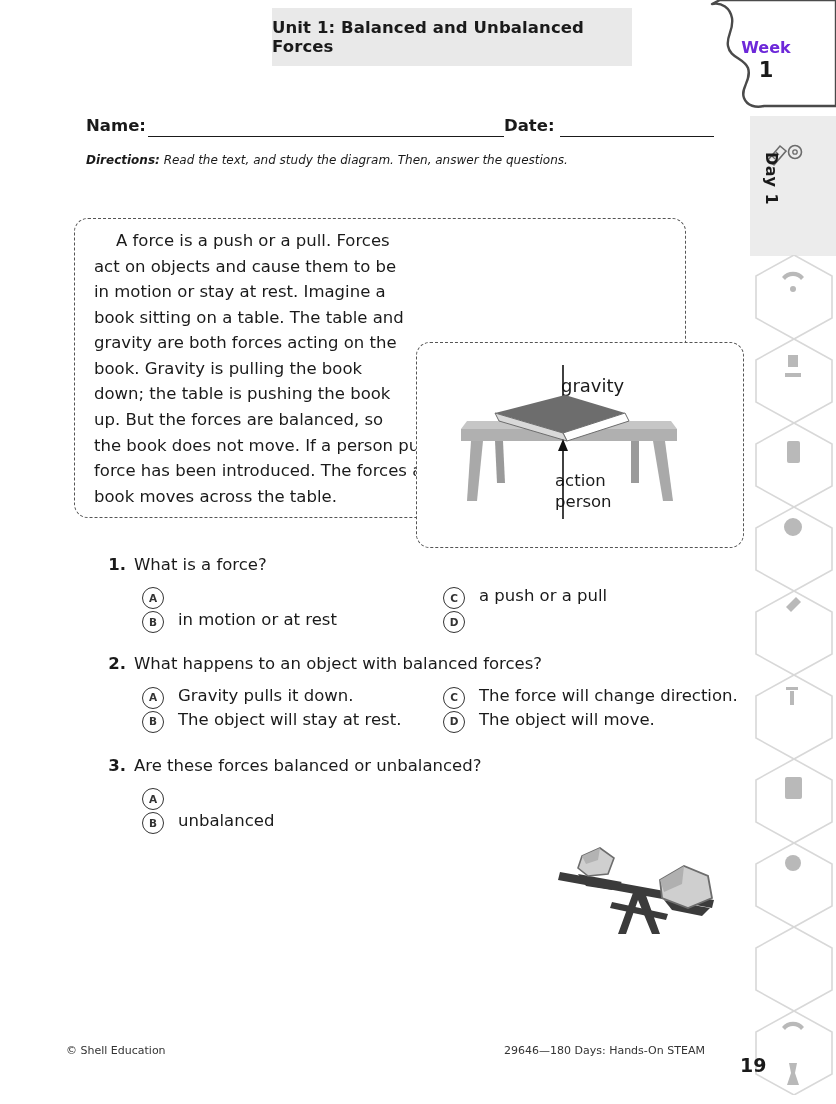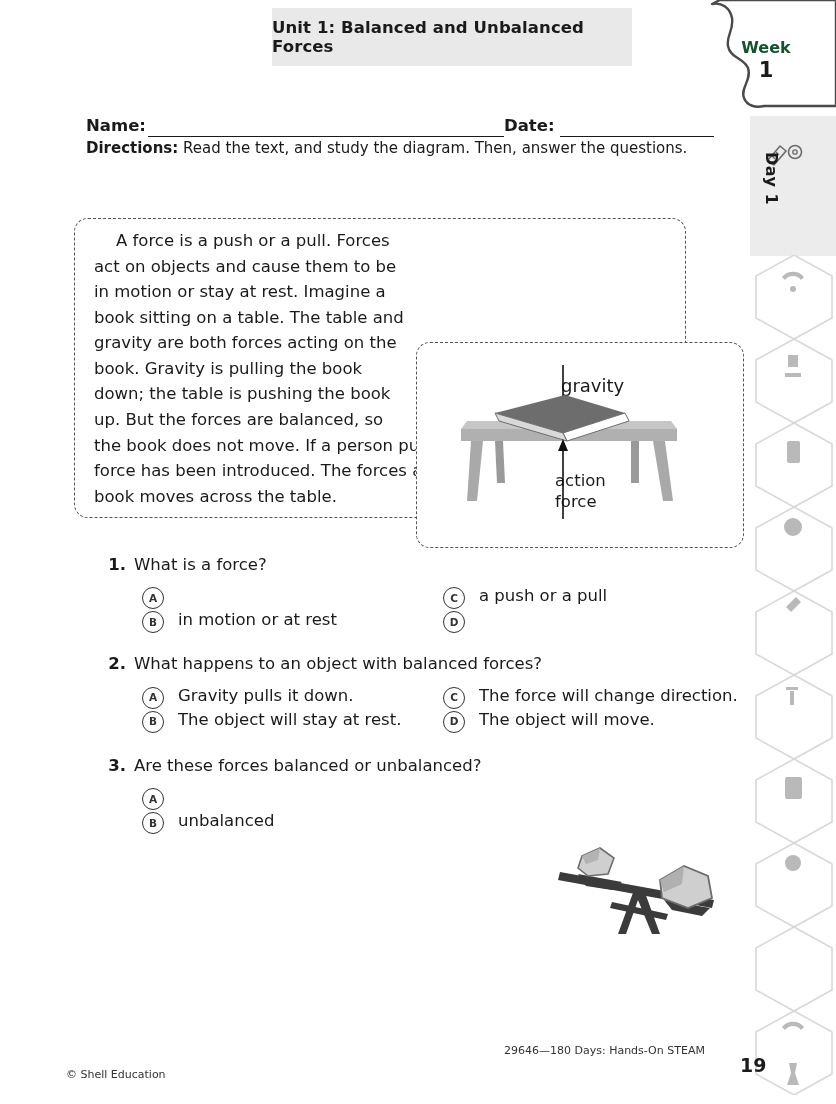--- a/index.html
+++ b/index.html
@@ -43,21 +43,21 @@
     height: 112px;
     text-align: center;
   }
   .week-tab .week-word {
     position: absolute;
     top: 38px;
     left: 0;
     right: 8px;
     font-size: 16px;
     font-weight: bold;
-    color: #14532d;
+    color: #6d28d9;
   }
   .week-tab .week-num {
     position: absolute;
     top: 58px;
     left: 0;
     right: 8px;
     font-size: 21px;
     font-weight: bold;
     color: #1a1a1a;
   }
@@ -118,24 +118,25 @@
   .namedate .lbl-date { position: absolute; left: 418px; top: 0; }
   .namedate .rule-date {
     position: absolute; left: 474px; top: 20px; width: 154px;
     border-bottom: 1.6px solid #1a1a1a;
   }
 
   
   .directions {
     position: absolute;
     left: 86px;
-    top: 138px;
+    top: 152px;
     width: 640px;
-    font-size: 15px;
+    font-size: 12px;
     line-height: 1.38;
+    font-style: italic;
   }
   .directions b { font-weight: bold; }
 
   
   .passage-box {
     position: absolute;
     left: 74px;
     top: 218px;
     width: 612px;
     height: 300px;
@@ -256,21 +257,21 @@
   
   .footer {
     position: absolute;
     left: 0;
     top: 1040px;
     width: 760px;
     height: 24px;
     font-size: 11px;
     color: #333;
   }
-  .footer .credit { position: absolute; left: 66px; top: 4px; margin-top: 24px; }
+  .footer .credit { position: absolute; left: 66px; top: 4px; }
   .footer .center { position: absolute; left: 504px; top: 4px; }
   .footer .pagenum {
     position: absolute; left: 740px; top: 2px;
     font-size: 19px; font-weight: bold; color: #1a1a1a; margin-top: 12px;
   }
 </style>
 </head>
 <body>
 
 <div class="unit-banner">
@@ -340,21 +341,21 @@
 <div class="passage-box"></div>
 <div class="passage-text">
   <div class="diagram-float"></div>
   <span>A force is a push or a pull.  Forces act on objects and cause them to be in motion or stay at rest.  Imagine a book sitting on a table.  The table and gravity are both forces acting on the book.  Gravity is pulling the book down; the table is pushing the book up.  But the forces are balanced, so the book does not move.  If a person pushes on the book, another force has been introduced.  The forces are now unbalanced, and the book moves across the table.</span>
 </div>
 
 <div class="diagram-box">
   <span class="lbl-gravity">gravity</span>
   <div class="lbl-upward">
     <div>action</div>
-    <div>force</div>
+    <div>person</div>
   </div>
   <svg width="310" height="190" viewBox="0 0 310 190" style="position:absolute;left:8px;top:8px;">
 
     <line x1="138" y1="14" x2="138" y2="84" stroke="#111" stroke-width="1.6"></line>
     <polygon points="138,92 133,80 143,80" fill="#111"></polygon>
 
     <polygon points="36,78 252,78 252,90 36,90" fill="#b0b0b0"></polygon>
     <polygon points="36,78 252,78 246,70 42,70" fill="#c6c6c6"></polygon>
 
     <polygon points="46,90 58,90 52,150 42,150" fill="#a9a9a9"></polygon>

